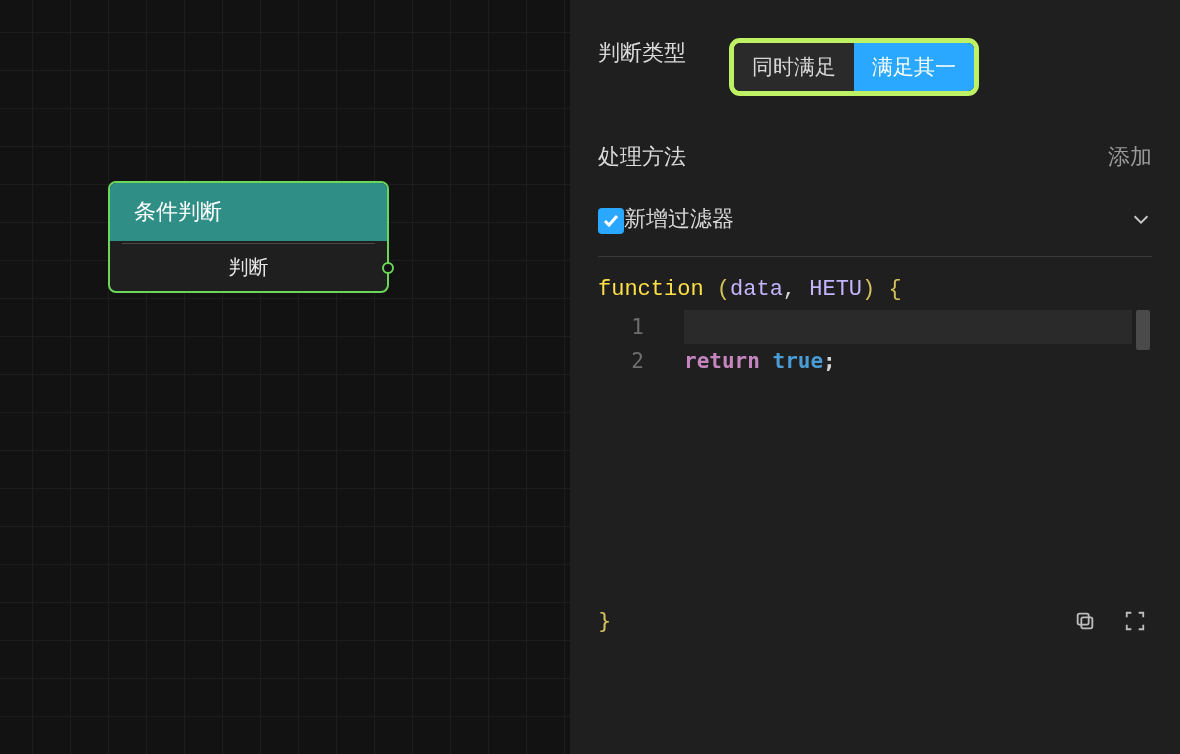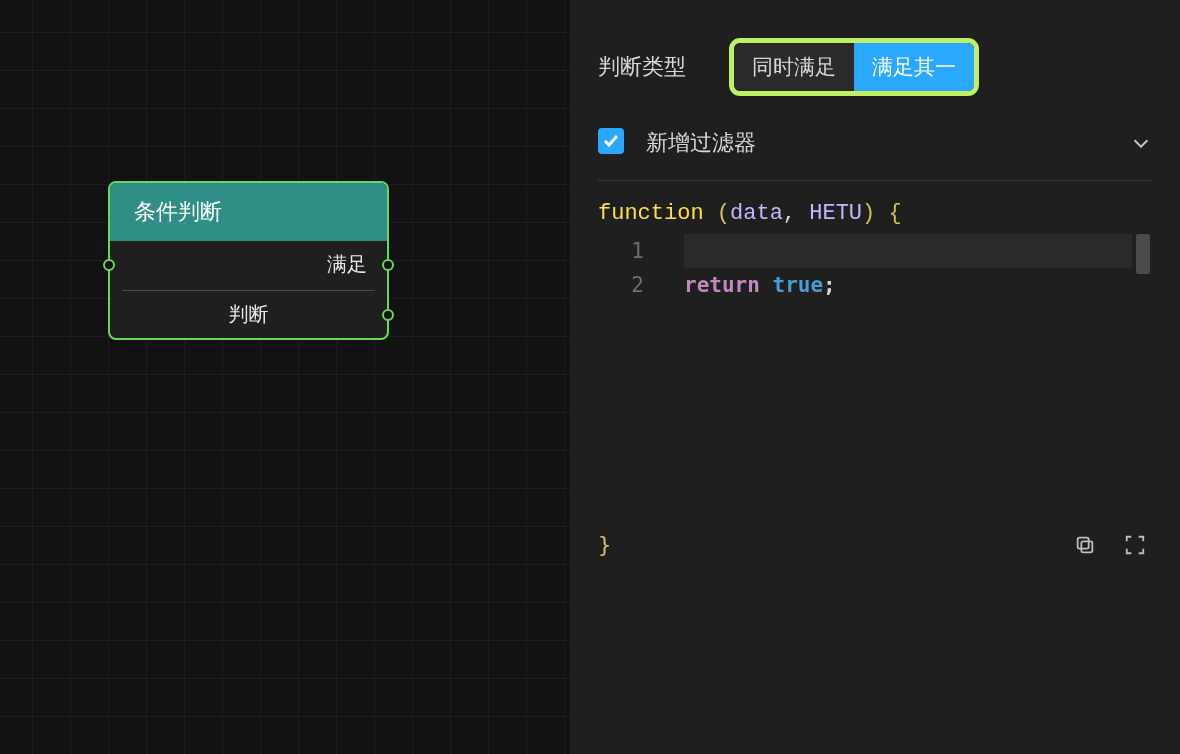--- a/index.html
+++ b/index.html
@@ -69,21 +69,21 @@
   
   .panel {
     width: 610px;
     height: 754px;
     background: #1f1f1f;
     padding: 38px 28px 0 28px;
     display: flex;
     flex-direction: column;
   }
 
-  .row { display: flex; align-items: center; }
+  .row { display: flex; }
   .row.spread { justify-content: space-between; }
 
   .label-lg { font-size: 22px; color: #d8d8d8; }
 
   .seggroup {
     display: flex;
     border: 5px solid #bef264;
     border-radius: 11px;
     overflow: hidden;
     margin-left: 43px;
@@ -103,21 +103,21 @@
 
   .section2 { margin-top: 46px; }
   .addlink { font-size: 22px; color: #9a9a9a; cursor: pointer; }
 
   .filter-row {
     margin-top: 32px;
     display: flex;
     align-items: center;
     justify-content: space-between;
   }
-  .filter-left { display: flex; align-items: flex-start; gap: 22px; }
+  .filter-left { display: flex; align-items: flex-end; }
   .checkbox {
     width: 26px; height: 26px;
     background: #2aa7ff;
     border-radius: 4px;
     display: flex; align-items: center; justify-content: center;
     cursor: pointer;
   }
   .checkbox svg { width: 16px; height: 16px; stroke: #fff; stroke-width: 3; fill: none; }
   .chev {
     width: 22px; height: 22px;
@@ -195,25 +195,20 @@
   .ftricons { display: flex; gap: 28px; align-items: center; }
   .ftricons svg { width: 22px; height: 22px; stroke: #bdbdbd; stroke-width: 2; fill: none; cursor: pointer; }
 </style>
 </head>
 <body>
 
 <div class="canvas">
   <div class="node">
     <div class="node-header">条件判断</div>
 
-    <div class="node-row">
-      <span class="port left"></span>
-      <span>满足</span>
-      <span class="port right"></span>
-    </div>
 
 
     <div class="node-sep"></div>
 
     <div class="node-row left-align">
       <span>判断</span>
       <span class="port right"></span>
     </div>
   </div>
 </div>
@@ -221,20 +216,24 @@
 <div class="panel">
 
   <div class="row">
     <span class="label-lg">判断类型</span>
     <div class="seggroup">
       <button class="segbtn">同时满足</button>
       <button class="segbtn active">满足其一</button>
     </div>
   </div>
 
+  <div class="row spread section2">
+    <span class="label-lg">处理方法</span>
+    <span class="addlink">添加</span>
+  </div>
 
   <div class="filter-row">
     <div class="filter-left">
       <span class="checkbox">
         <svg viewBox="0 0 16 16">
             <polyline points="2,8 6,12 14,3"></polyline>
           </svg>
       </span>
       <span class="label-lg">新增过滤器</span>
     </div>

